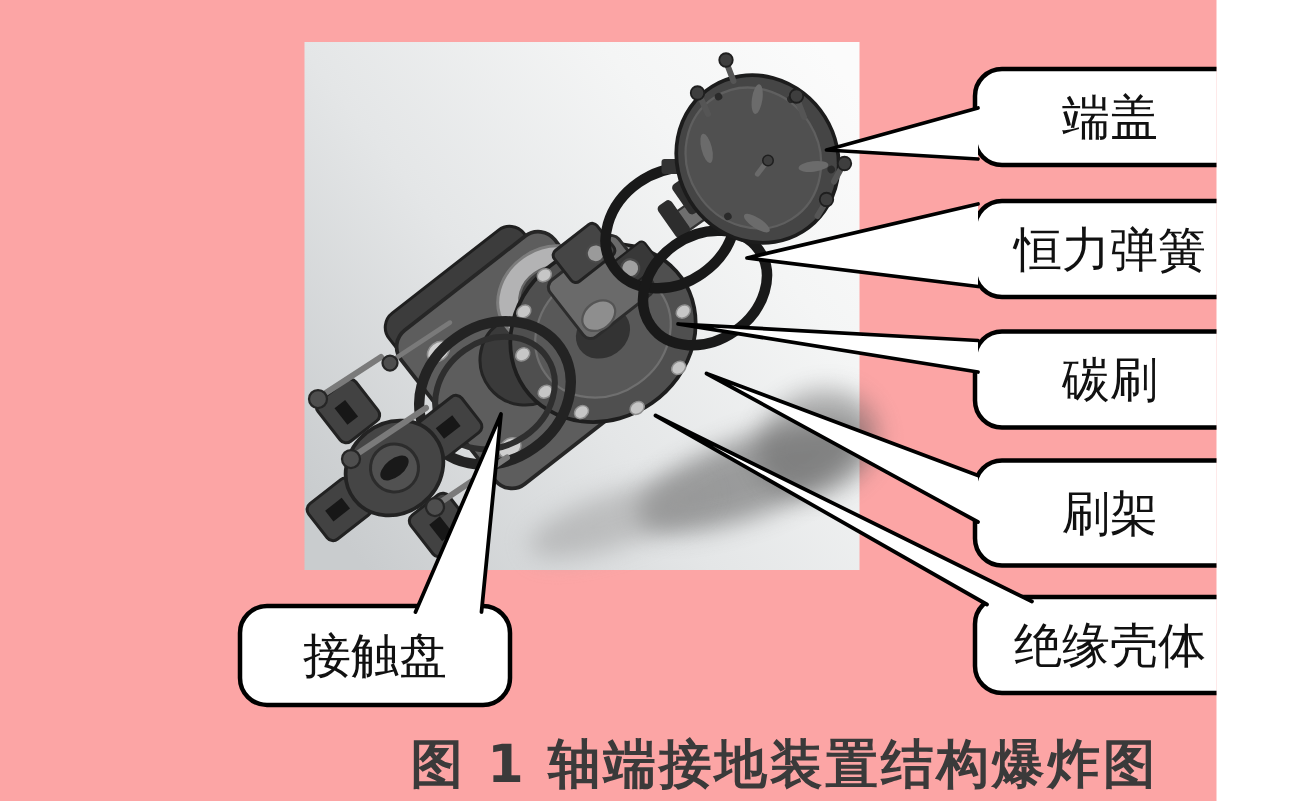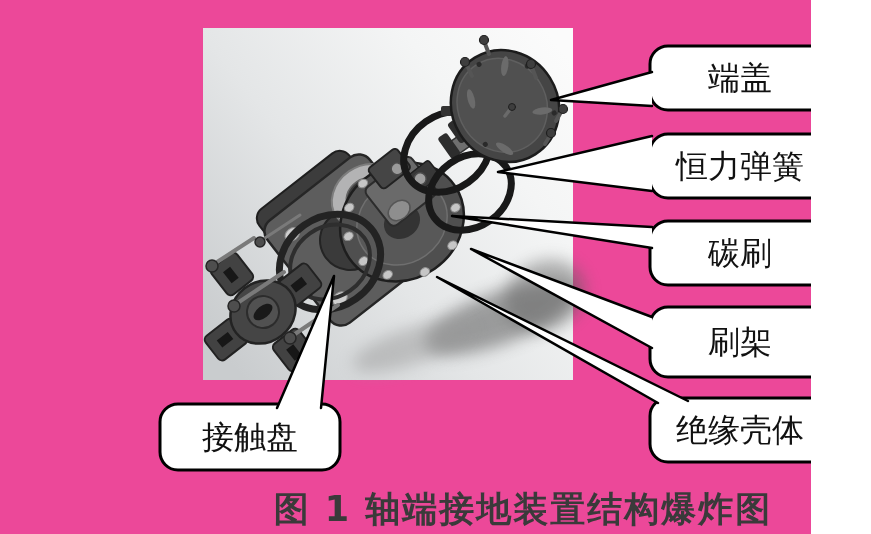--- a/index.html
+++ b/index.html
@@ -1,16 +1,16 @@
 <!DOCTYPE html>
 <html><head>
 <meta charset="utf-8">
 <style>
   html,body{margin:0;padding:0;background:#ffffff;}
-  #stage{position:relative;width:811px;height:534px;background:#ec4899;overflow:hidden;
+  #stage{position:relative;width:811px;height:534px;background:#fca5a5;overflow:hidden;
          font-family:"DejaVu Sans","Liberation Sans",sans-serif;}
   svg{position:absolute;left:0;top:0;}
   .callout-box{fill:#ffffff;stroke:#000000;stroke-width:3;}
   .callout-label{font-family:"DejaVu Sans","Liberation Sans",sans-serif;font-size:32px;fill:#111111;
                  text-anchor:middle;}
   .leader{fill:#ffffff;stroke:#000000;stroke-width:2.5;stroke-linejoin:round;stroke-linecap:round;}
   .caption{font-family:"DejaVu Sans","Liberation Sans",sans-serif;font-size:35px;font-weight:bold;
            text-anchor:middle;letter-spacing:2px;}
 </style>
 </head>

